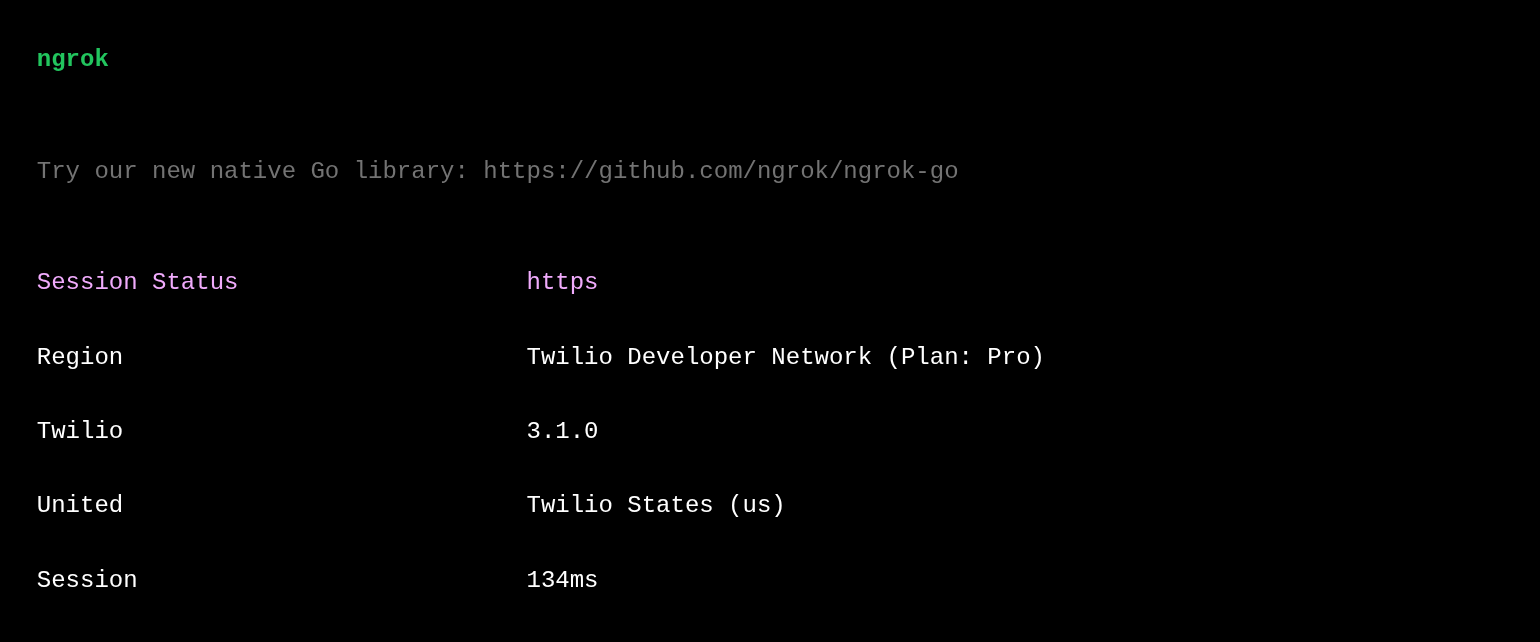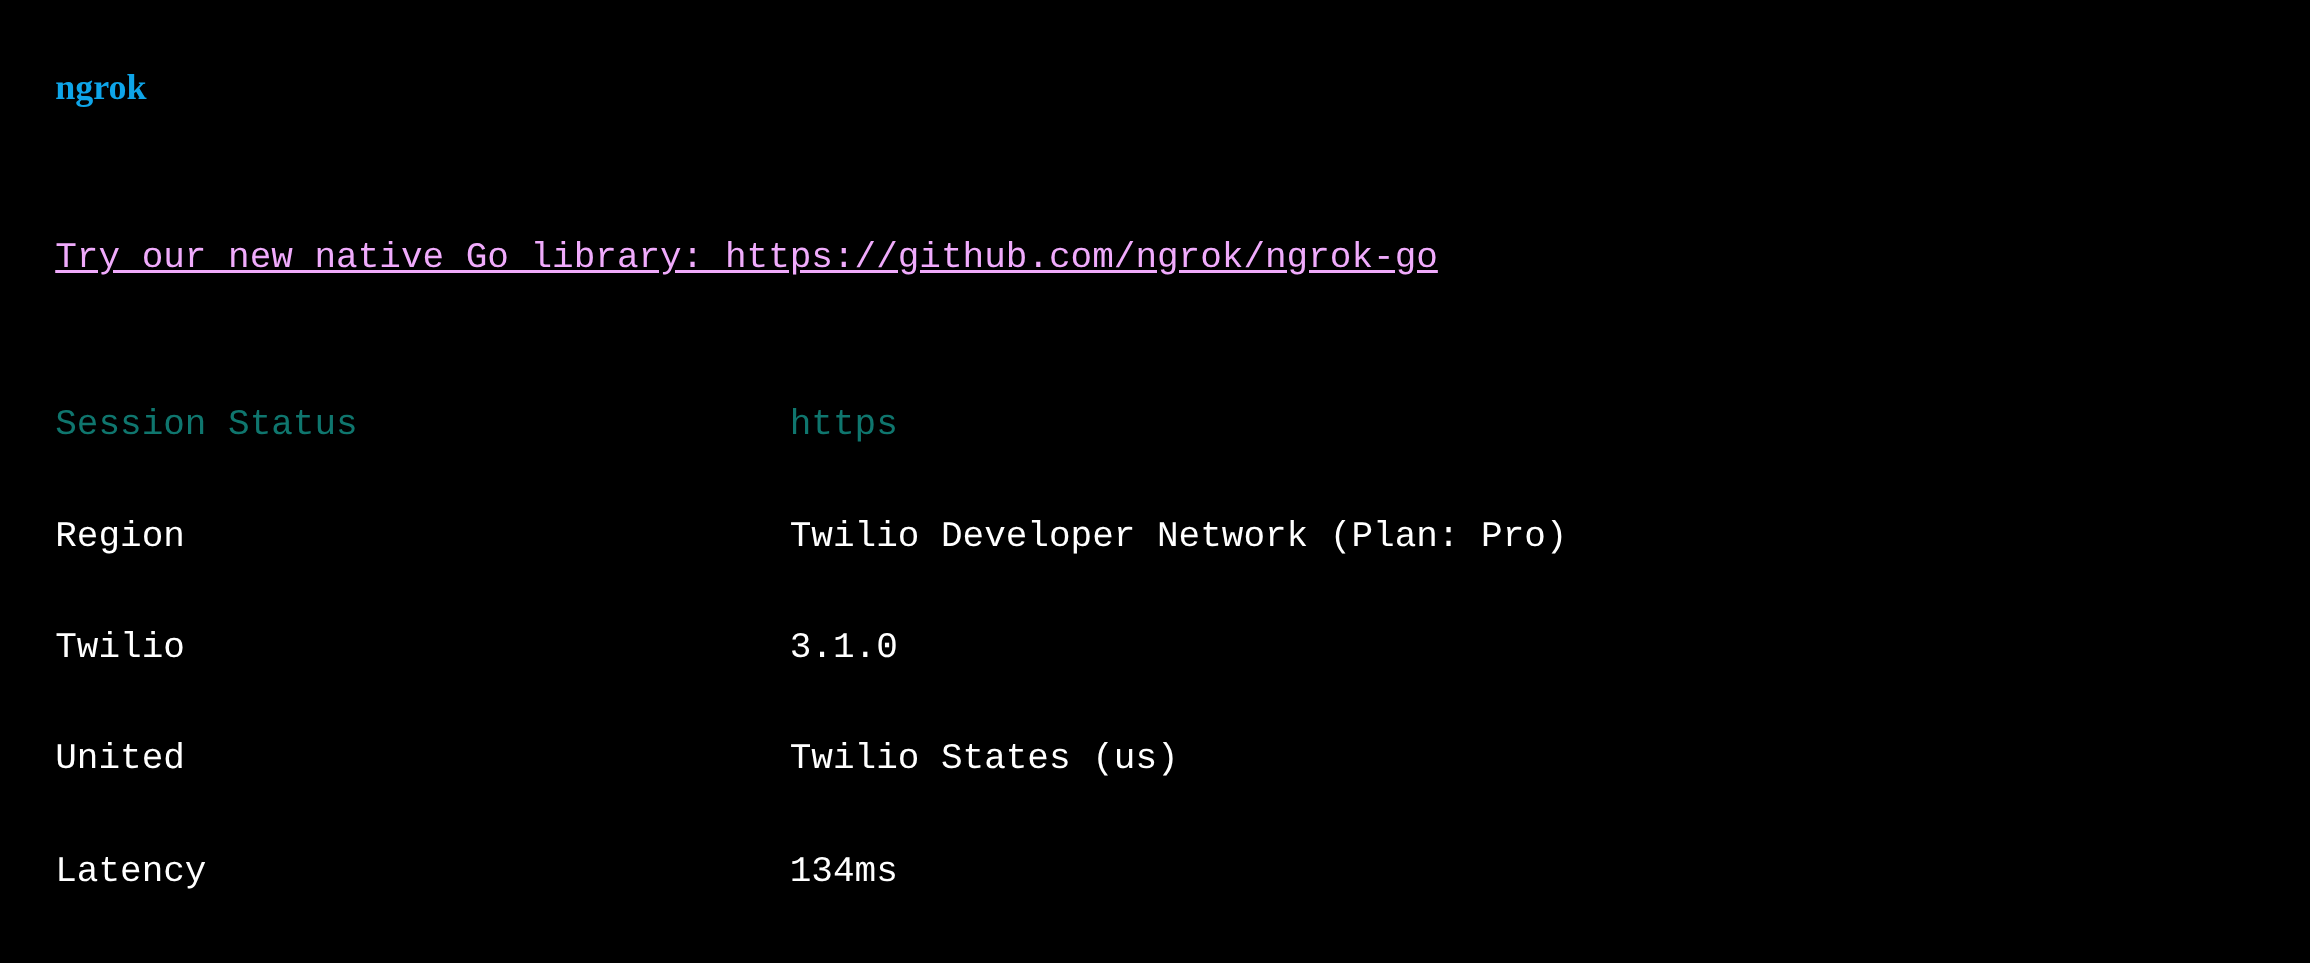--- a/index.html
+++ b/index.html
@@ -12,30 +12,28 @@
       color: #fff;
       font-family: "Menlo", "Monaco", "Consolas", "Courier New", monospace;
       font-size: 24px;
       line-height: 1.55;
       padding: 4px 8px;
       width: 1540px;
       height: 642px;
       overflow: hidden;
     }
     .cyan-bold {
-      color: #0ea5e9;
+      color: #22c55e;
       font-weight: bold;
-      font-family: Liberation Serif, serif;
     }
     .magenta {
-      color: #f0abfc;
-      text-decoration: underline;
+      color: #737373;
     }
     .green {
-      color: #0f766e;
+      color: #f0abfc;
     }
     .row {
       white-space: pre;
     }
     .label {
       display: inline-block;
       width: 34ch;
     }
     .blank {
       height: 1.55em;
@@ -66,18 +64,18 @@
 
 <div class="row">
   <span class="label">Twilio</span><span>3.1.0</span>
 </div>
 
 <div class="row">
   <span class="label">United</span><span>Twilio States (us)</span>
 </div>
 
 <div class="row">
-  <span class="label">Latency</span><span>134ms</span>
+  <span class="label">Session</span><span>134ms</span>
 </div>
 
 <div class="row">
   <span class="label">Web Interface</span><span>http://127.0.0.1:4040</span>
 </div>
 
 </body></html>

